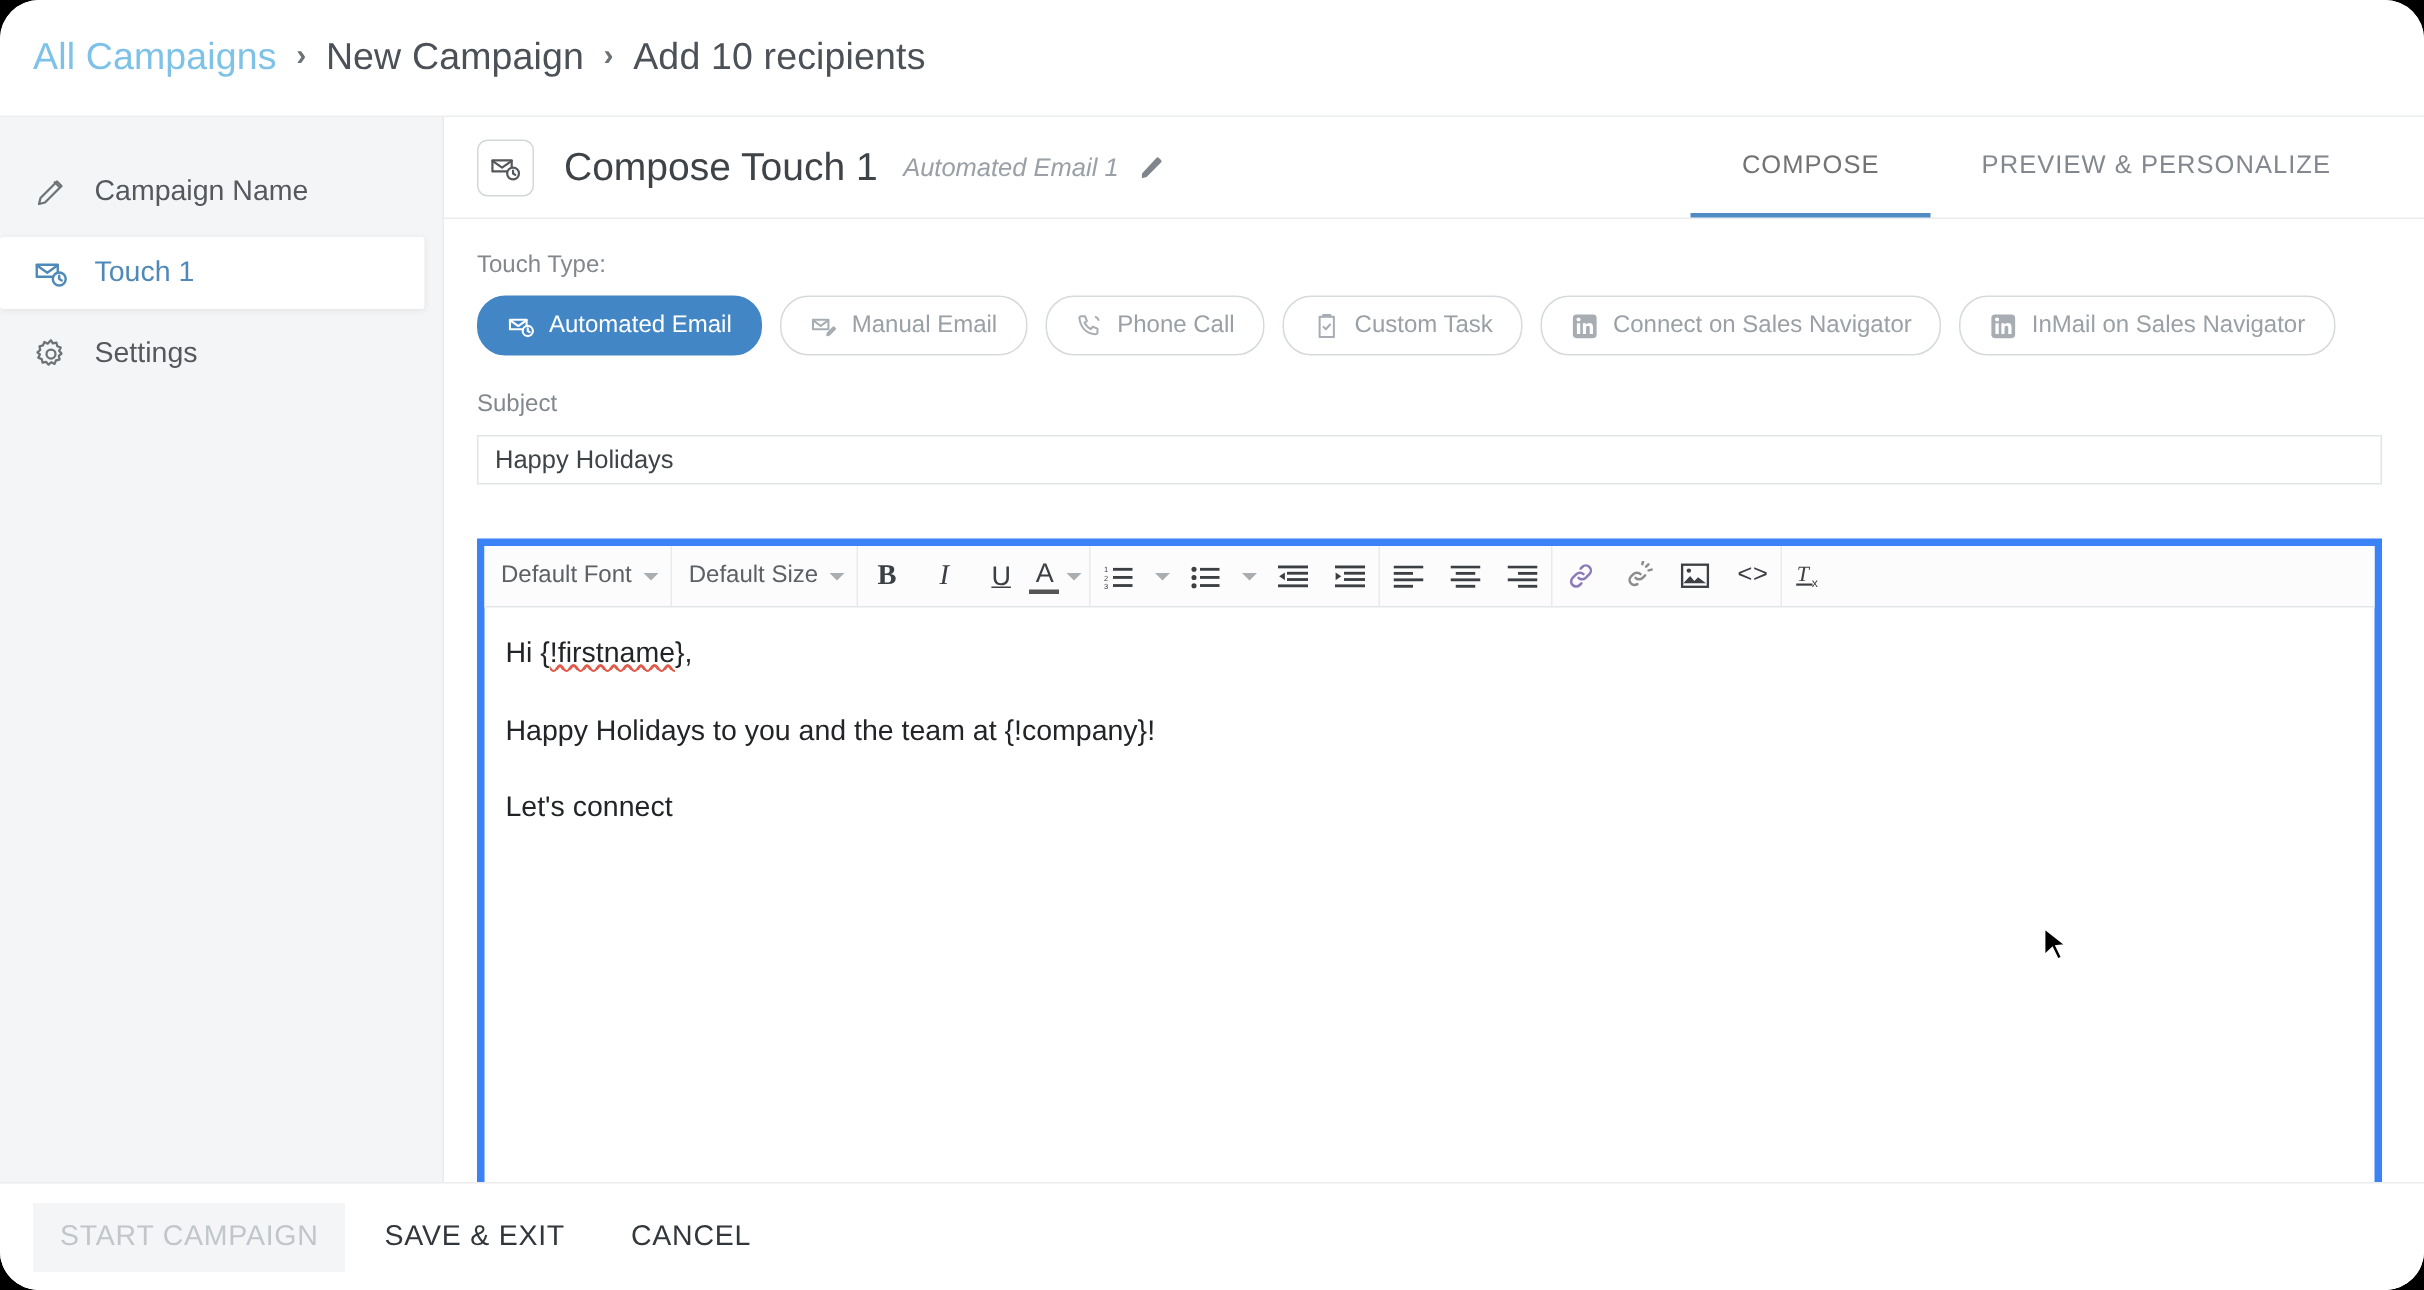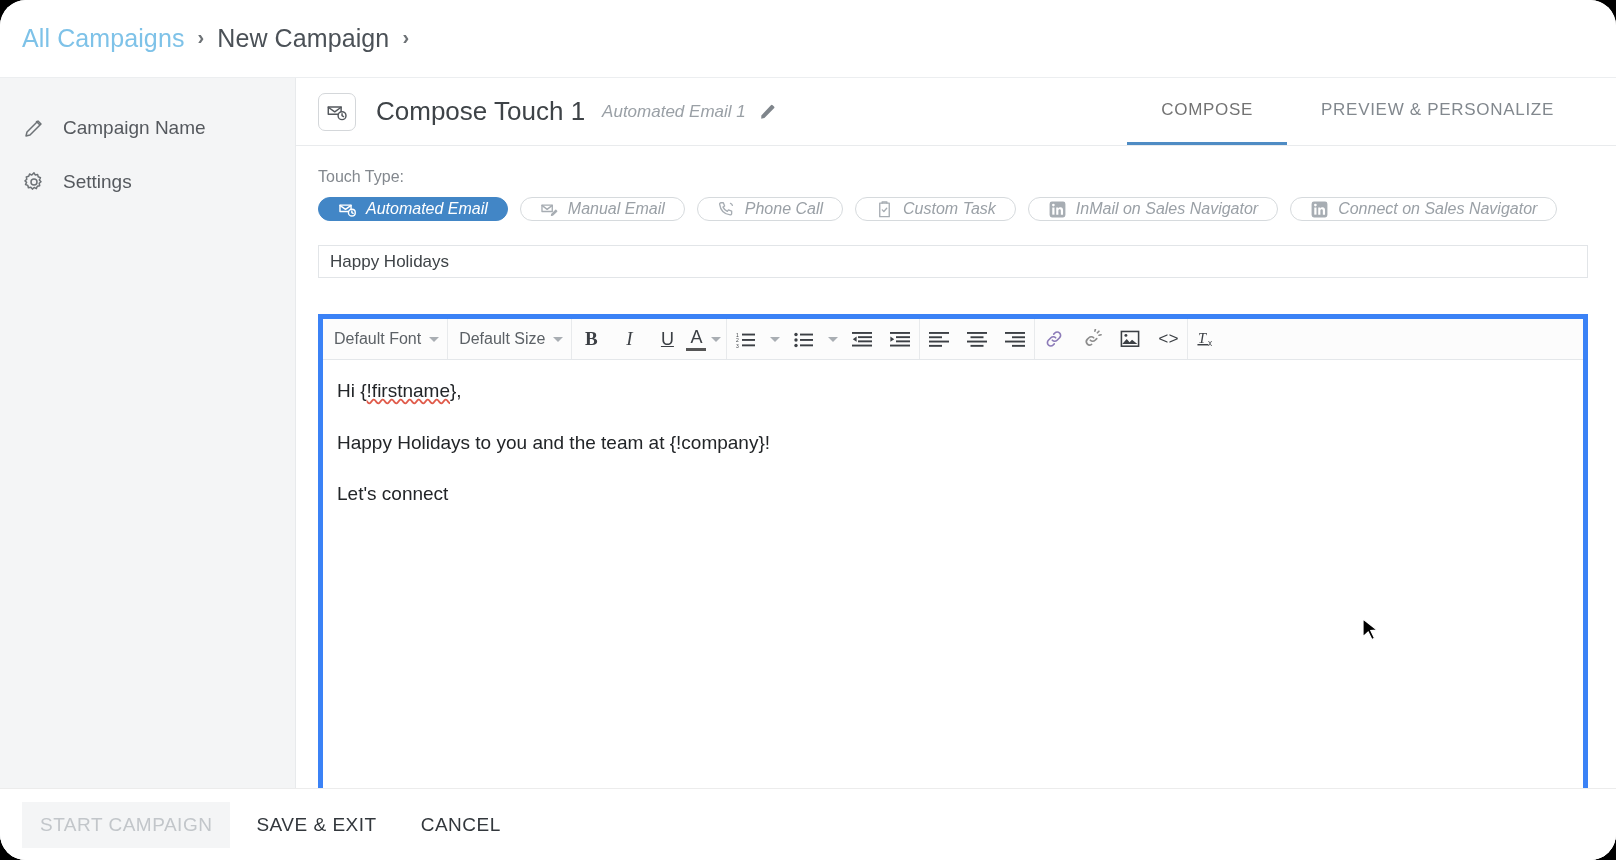--- a/index.html
+++ b/index.html
@@ -99,26 +99,26 @@
   }
   .tab.active { color: #737373; border-bottom-color: #4f8cc4; }
 
   
   #content { flex: 1; padding: 22px 28px 0 22px; min-height: 0; display: flex; flex-direction: column; }
   .field-label { font-size: 16px; color: #83888e; margin-bottom: 11px; }
 
   
   #pills { display: flex; gap: 12px; margin-bottom: 24px; flex-wrap: nowrap; }
   .pill {
-    height: 24px; border-radius: 19px;
+    height: 40px; border-radius: 19px;
     border: 1px solid #d6dadd;
     display: flex; align-items: center; gap: 9px;
     padding: 0 19px;
     font-size: 16px; color: #9aa0a6;
-    background: #fff; cursor: pointer; white-space: nowrap; font-style: italic;
+    background: #fff; cursor: pointer; white-space: nowrap;
   }
   .pill .p-ico { width: 19px; height: 19px; flex: none; color: #a7adb3; }
   .pill .p-ico svg { display:block; width:100%; height:100%; }
   .pill.active {
     background: #4286c6; border-color: #4286c6; color: #fff; font-weight: normal;
   }
   .pill.active .p-ico { color: #fff; }
 
   
   #subject-input {
@@ -236,37 +236,49 @@
 </head>
 <body>
 
 <div id="frame">
 
   <div id="breadcrumb">
     <span class="crumb link">All Campaigns</span>
     <span class="crumb-sep">›</span>
     <span class="crumb">New Campaign</span>
     <span class="crumb-sep">›</span>
+    <span class="crumb">Add 10 recipients</span>
   </div>
 
   <div id="body">
 
     <div id="sidebar">
 
       <div class="nav-item">
         <span class="nav-ico">
           <svg viewBox="0 0 24 24" fill="none" stroke="currentColor" stroke-width="1.5" stroke-linecap="round" stroke-linejoin="round">
             <path d="M4 20l4-1 11-11-3-3L5 16l-1 4z"></path>
               <path d="M14.5 5.5l3 3"></path>
           </svg>
         </span>
         <span>Campaign Name</span>
       </div>
 
 
+      <div class="nav-item active">
+        <span class="nav-ico">
+          <svg viewBox="0 0 24 24" fill="none" stroke="currentColor" stroke-width="1.6" stroke-linecap="round" stroke-linejoin="round">
+            <path d="M2.5 6.5h14v8h-14z"></path>
+              <path d="M2.5 6.8l7 5 7-5"></path>
+            <circle cx="17.5" cy="16" r="4.3" fill="#fff"></circle>
+              <path d="M17.5 13.8V16l1.6 1"></path>
+          </svg>
+        </span>
+        <span>Touch 1</span>
+      </div>
 
       <div class="nav-item">
         <span class="nav-ico">
           <svg viewBox="0 0 24 24" fill="none" stroke="currentColor" stroke-width="1.5" stroke-linecap="round" stroke-linejoin="round">
             <circle cx="12" cy="12" r="3"></circle>
             <path d="M12 2.8l1.2 2.1 2.4-.5.6 2.4 2.3.9-1.1 2.2 1.6 1.8-1.8 1.6.5 2.4-2.4.6-.9 2.3-2.2-1.1-1.8 1.6-1.6-1.8-2.4.5-.6-2.4-2.3-.9 1.1-2.2L3 10.9l1.8-1.6-.5-2.4 2.4-.6.9-2.3 2.2 1.1z"></path>
           </svg>
         </span>
         <span>Settings</span>
       </div>
@@ -348,36 +360,37 @@
 
           <div class="pill">
             <span class="p-ico">
               <svg viewBox="0 0 24 24" fill="currentColor">
                 <rect x="2" y="2" width="20" height="20" rx="3"></rect>
                 <rect x="5.4" y="9.5" width="2.8" height="9" fill="#fff"></rect>
                 <circle cx="6.8" cy="6.4" r="1.7" fill="#fff"></circle>
                 <path d="M10.4 9.5h2.7v1.3c.5-.9 1.5-1.5 2.8-1.5 2.1 0 3.1 1.3 3.1 3.6v5.6h-2.8v-5c0-1.2-.4-1.9-1.5-1.9s-1.6.7-1.6 1.9v5h-2.7z" fill="#fff"></path>
               </svg>
             </span>
-            <span>InMail on Sales Navigator</span>
+            <span>Connect on Sales Navigator</span>
           </div>
 
           <div class="pill">
             <span class="p-ico">
               <svg viewBox="0 0 24 24" fill="currentColor">
                 <rect x="2" y="2" width="20" height="20" rx="3"></rect>
                 <rect x="5.4" y="9.5" width="2.8" height="9" fill="#fff"></rect>
                 <circle cx="6.8" cy="6.4" r="1.7" fill="#fff"></circle>
                 <path d="M10.4 9.5h2.7v1.3c.5-.9 1.5-1.5 2.8-1.5 2.1 0 3.1 1.3 3.1 3.6v5.6h-2.8v-5c0-1.2-.4-1.9-1.5-1.9s-1.6.7-1.6 1.9v5h-2.7z" fill="#fff"></path>
               </svg>
             </span>
-            <span>Connect on Sales Navigator</span>
+            <span>InMail on Sales Navigator</span>
           </div>
         </div>
 
+        <div class="field-label">Subject</div>
         <div id="subject-input">
           <span>Happy Holidays</span>
         </div>
 
         <div id="editor">
 
           <div id="toolbar">
 
             <div class="tb-group">
               <div class="tb-select">

